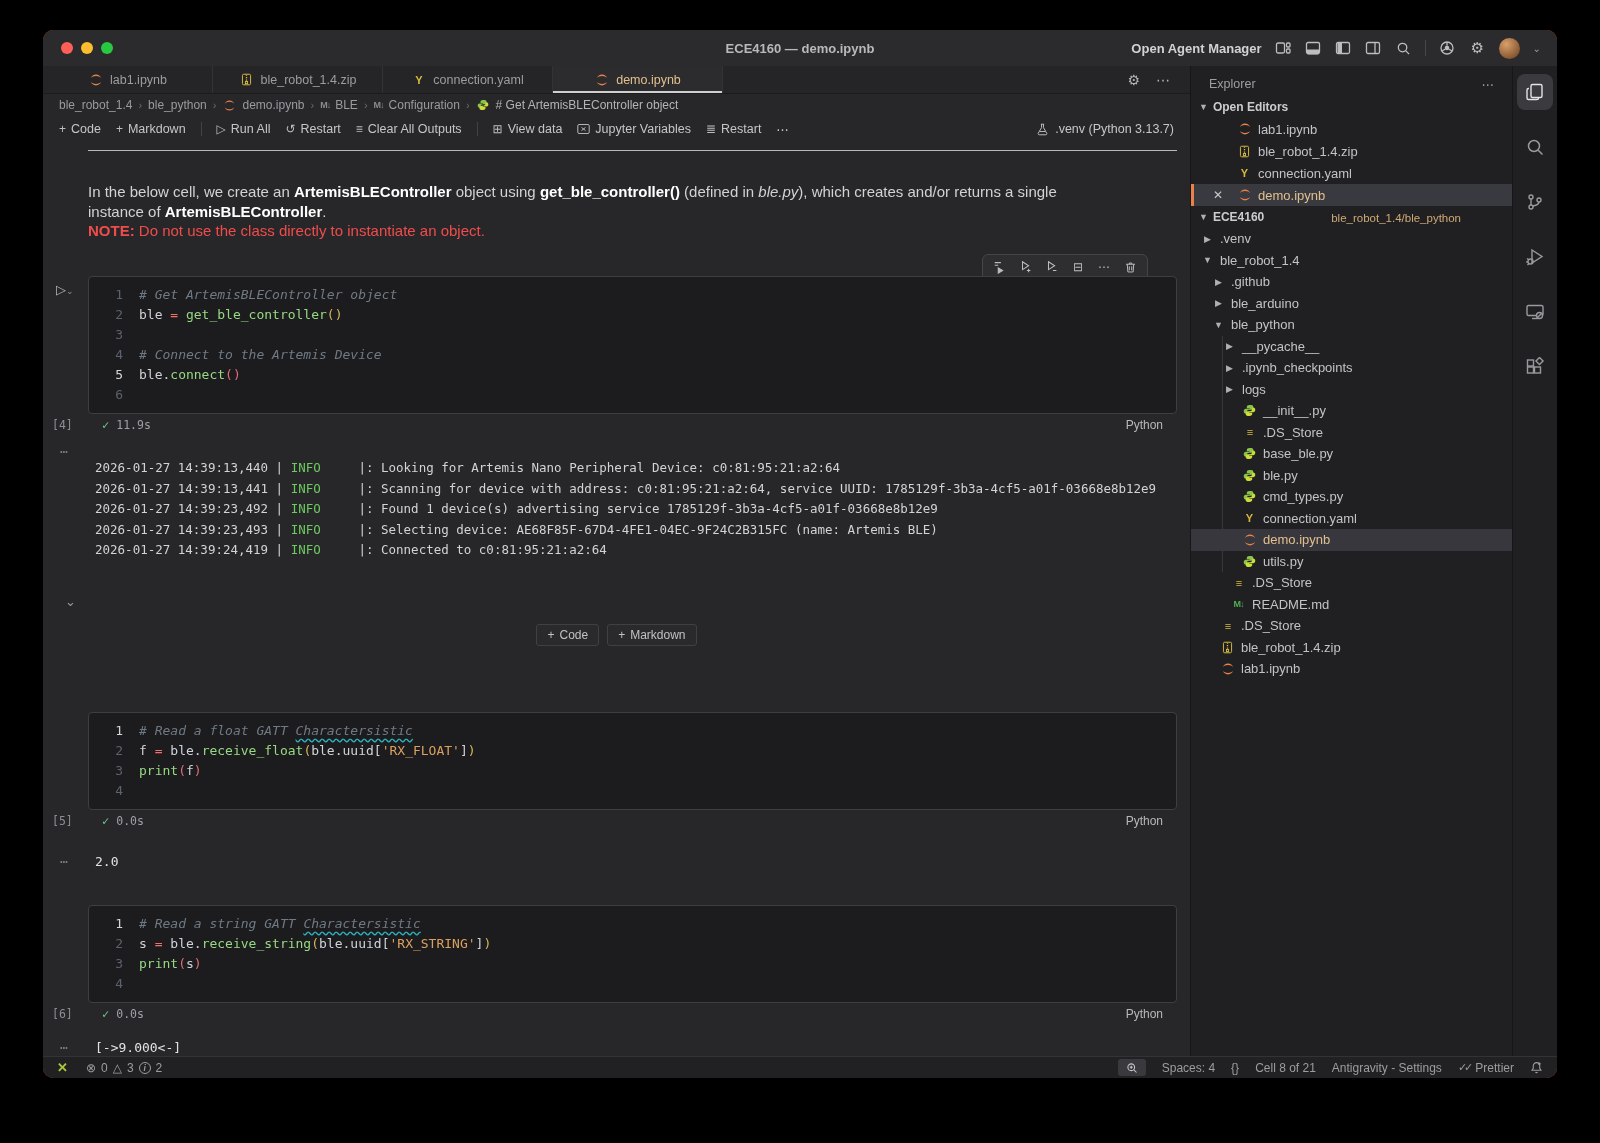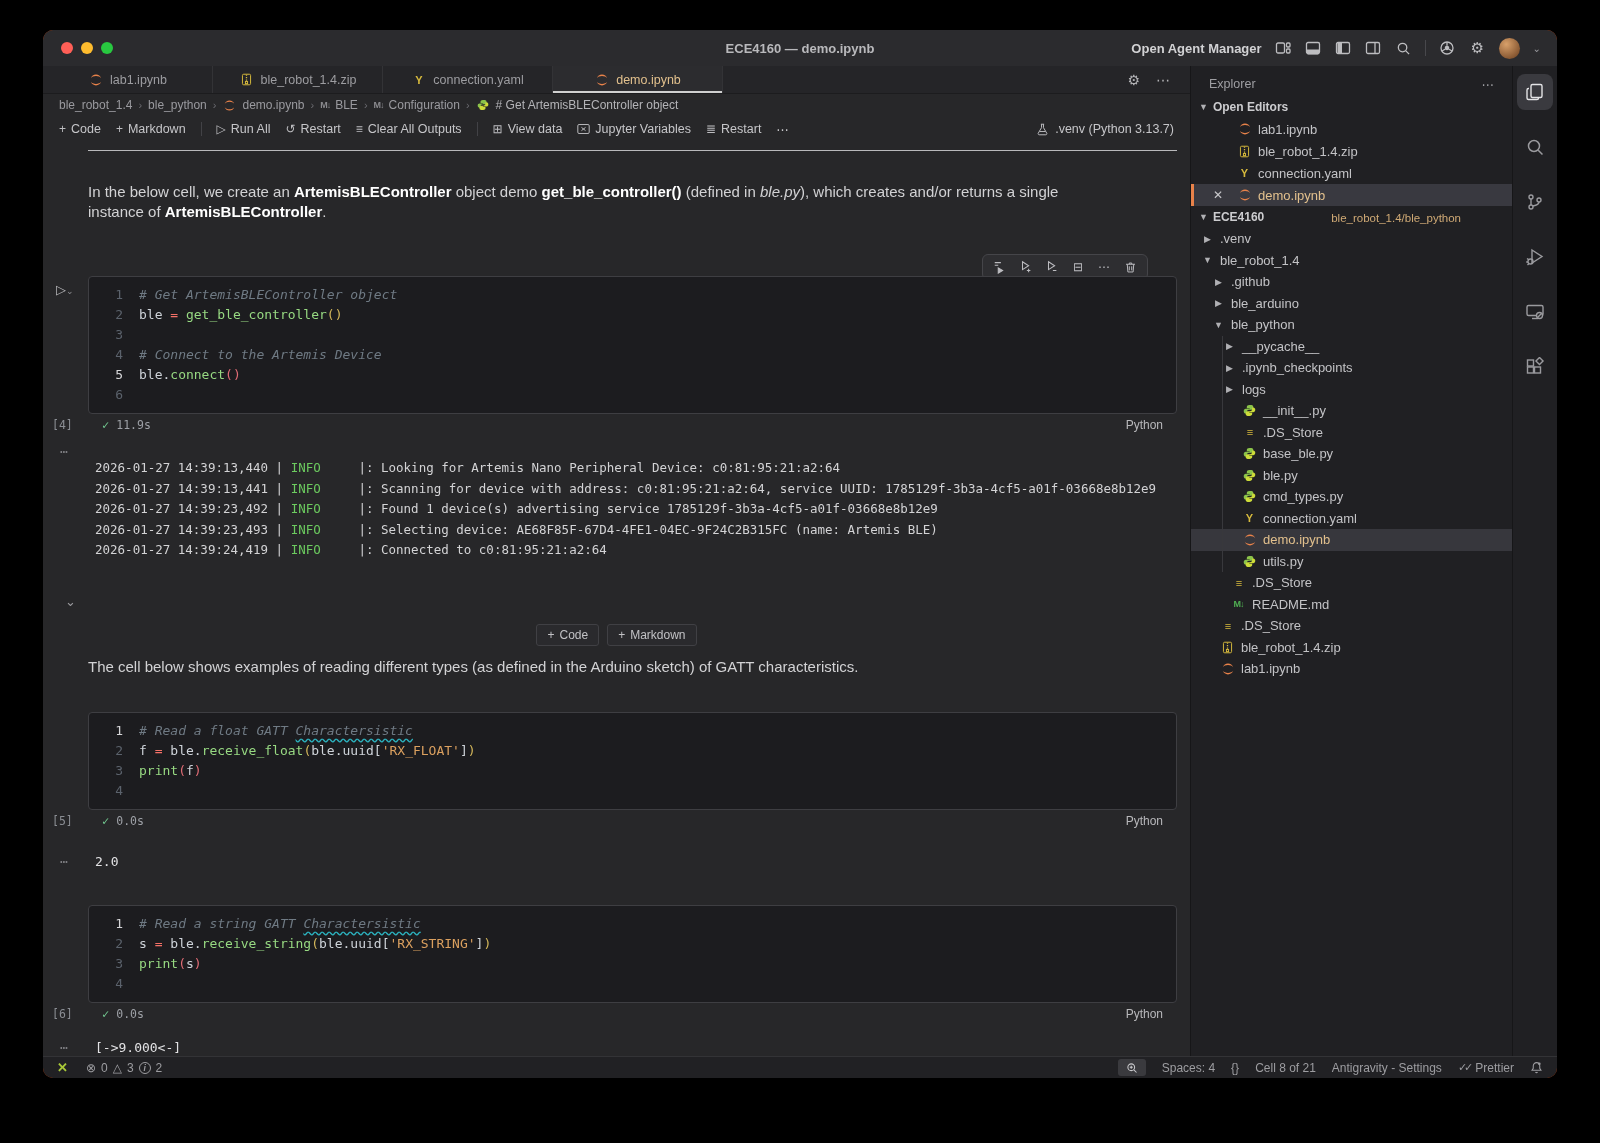--- a/index.html
+++ b/index.html
@@ -333,22 +333,23 @@
                 </svg>
               </span>
             <span>.venv (Python 3.13.7)</span>
           </span>
         </div>
 
         <div class="content">
           <div class="focus-line"></div>
 
           <div class="intro">
-              <div class="md-line"><span>In the below cell, we create an </span><span class="b ">ArtemisBLEController</span><span> object demo </span><span class="b ">get_ble_controller()</span><span> (defined in </span><span class="i ">ble.py</span><span>), which creates and/or returns a single</span></div>
+              <div class="md-line"><span>In the below cell, we create an </span><span class="b ">ArtemisBLEController</span><span> object using </span><span class="b ">get_ble_controller()</span><span> (defined in </span><span class="i ">ble.py</span><span>), which creates and/or returns a single</span></div>
               <div class="md-line"><span>instance of </span><span class="b ">ArtemisBLEController</span><span>.</span></div>
+              <div class="md-line"><span class="b r">NOTE:</span><span class="r"> Do not use the class directly to instantiate an object.</span></div>
             </div>
 
           <div class="cell-toolbar">
             <span class="ct-btn">
                 <svg width="14" height="14" viewBox="0 0 16 16" fill="none" stroke="currentColor" stroke-width="1.2">
                   <path d="M2 3h7M2 6h4"></path>
                   <path d="M6 9l5 3-5 3z" fill="currentColor"></path>
                 </svg>
               </span>
             <span class="ct-btn">
@@ -397,21 +398,20 @@
           <div class="insert-row">
             <span class="insert-btn">
                 <span>+</span>
                 <span>Code</span>
               </span>
             <span class="insert-btn">
                 <span>+</span>
                 <span>Markdown</span>
               </span>
           </div>
-          <div class="para2">The cell below shows examples of reading different types (as defined in the Arduino sketch) of GATT characteristics.</div>
 
           <div class="cell" style="top:570px">
             <div class="box">
                 <div class="code-line"><span class="ln active">1</span><span class="tk-c"># Read a float GATT </span><span class="tk-cw">Charactersistic</span></div>
                 <div class="code-line"><span class="ln">2</span><span class="tk-p">f</span><span class="tk-o"> = </span><span class="tk-p">ble.</span><span class="tk-f">receive_float</span><span class="tk-y">(</span><span class="tk-p">ble.uuid[</span><span class="tk-s">'RX_FLOAT'</span><span class="tk-p">]</span><span class="tk-y">)</span></div>
                 <div class="code-line"><span class="ln">3</span><span class="tk-f">print</span><span class="tk-k">(</span><span class="tk-p">f</span><span class="tk-k">)</span></div>
                 <div class="code-line"><span class="ln">4</span></div>
               </div>
             <div class="cell-status">
               <span class="exec">[5]</span>

